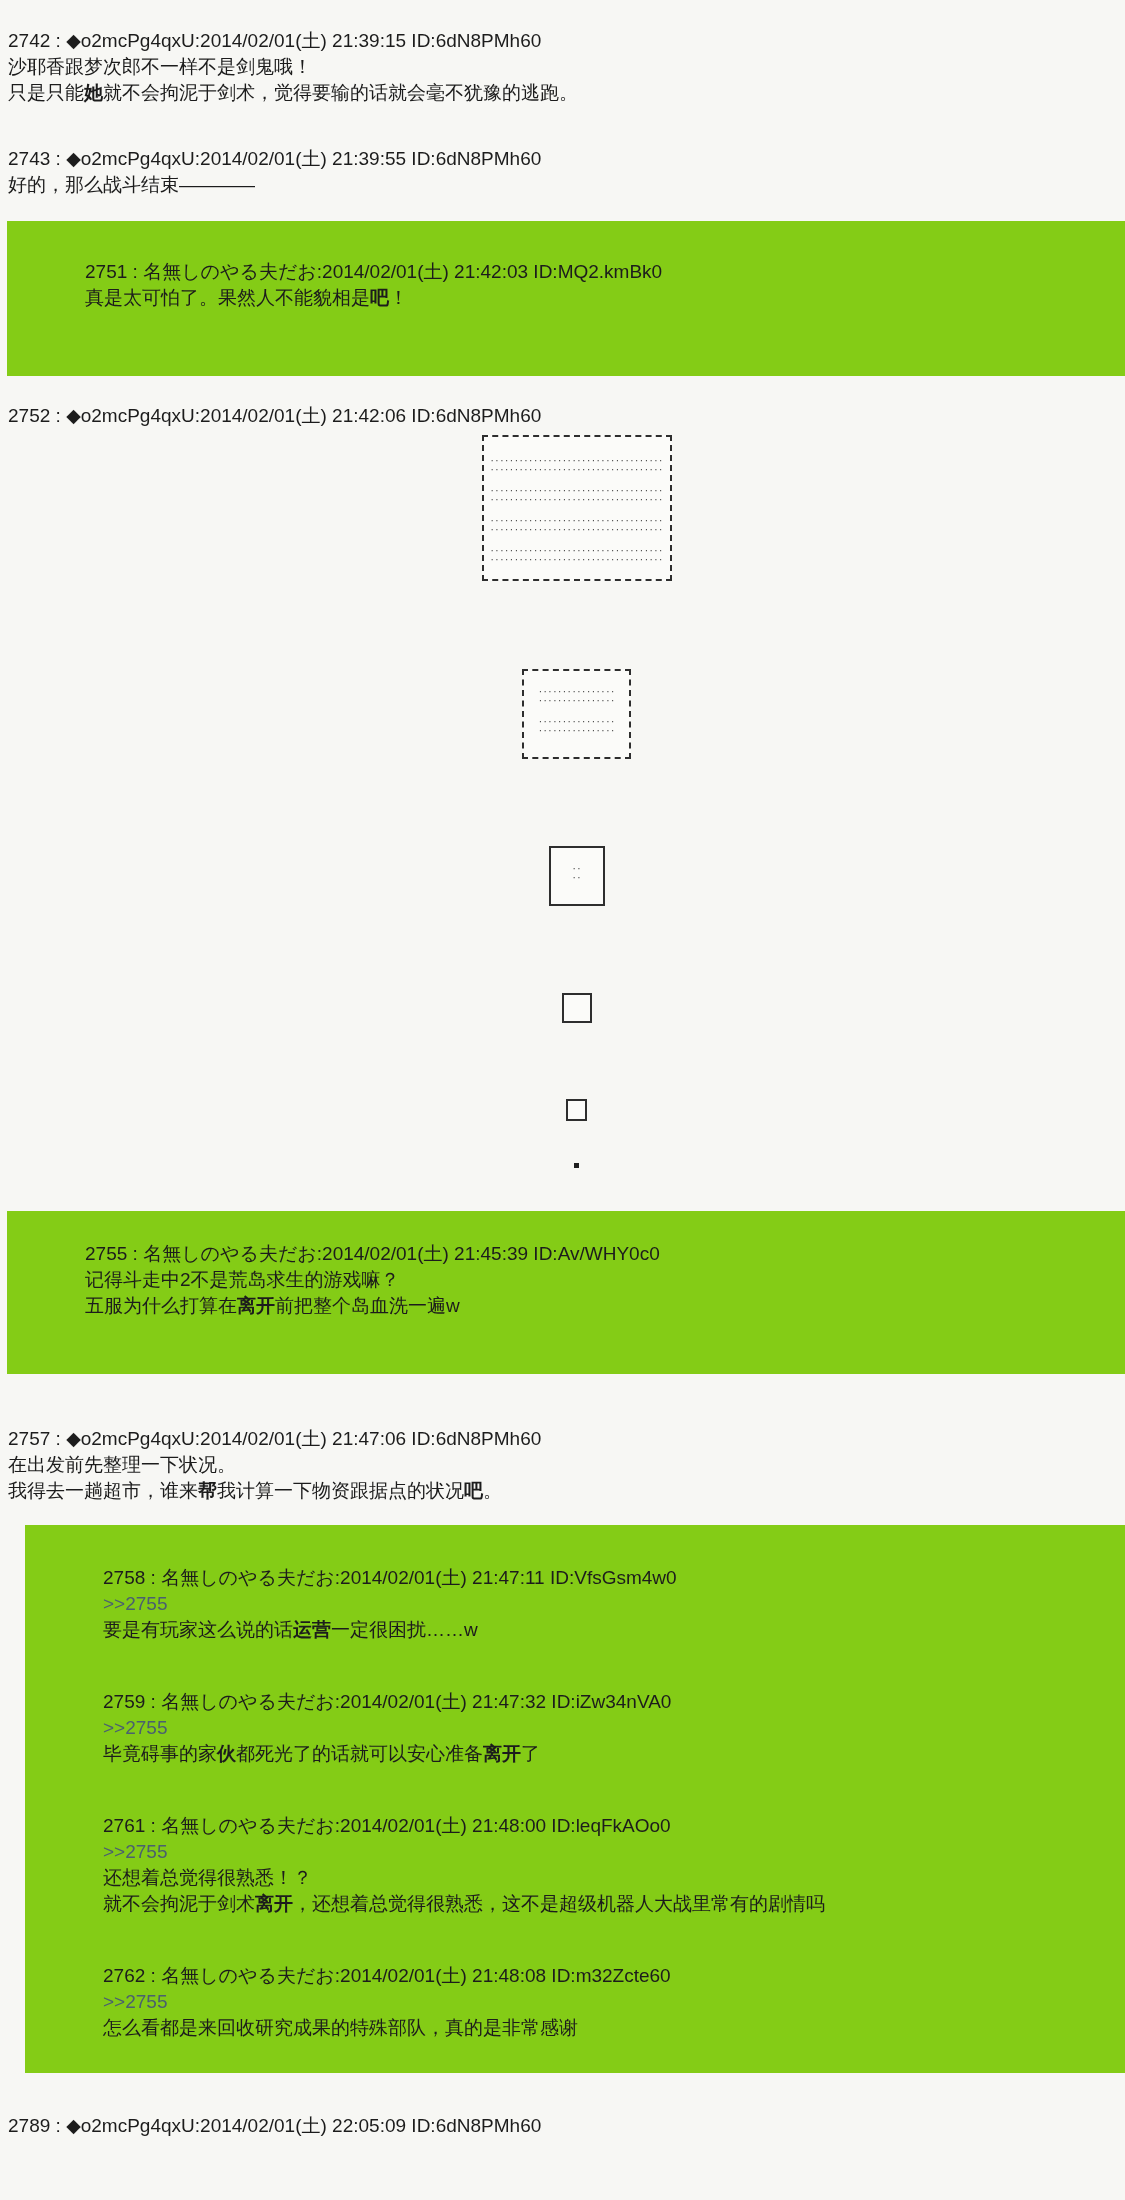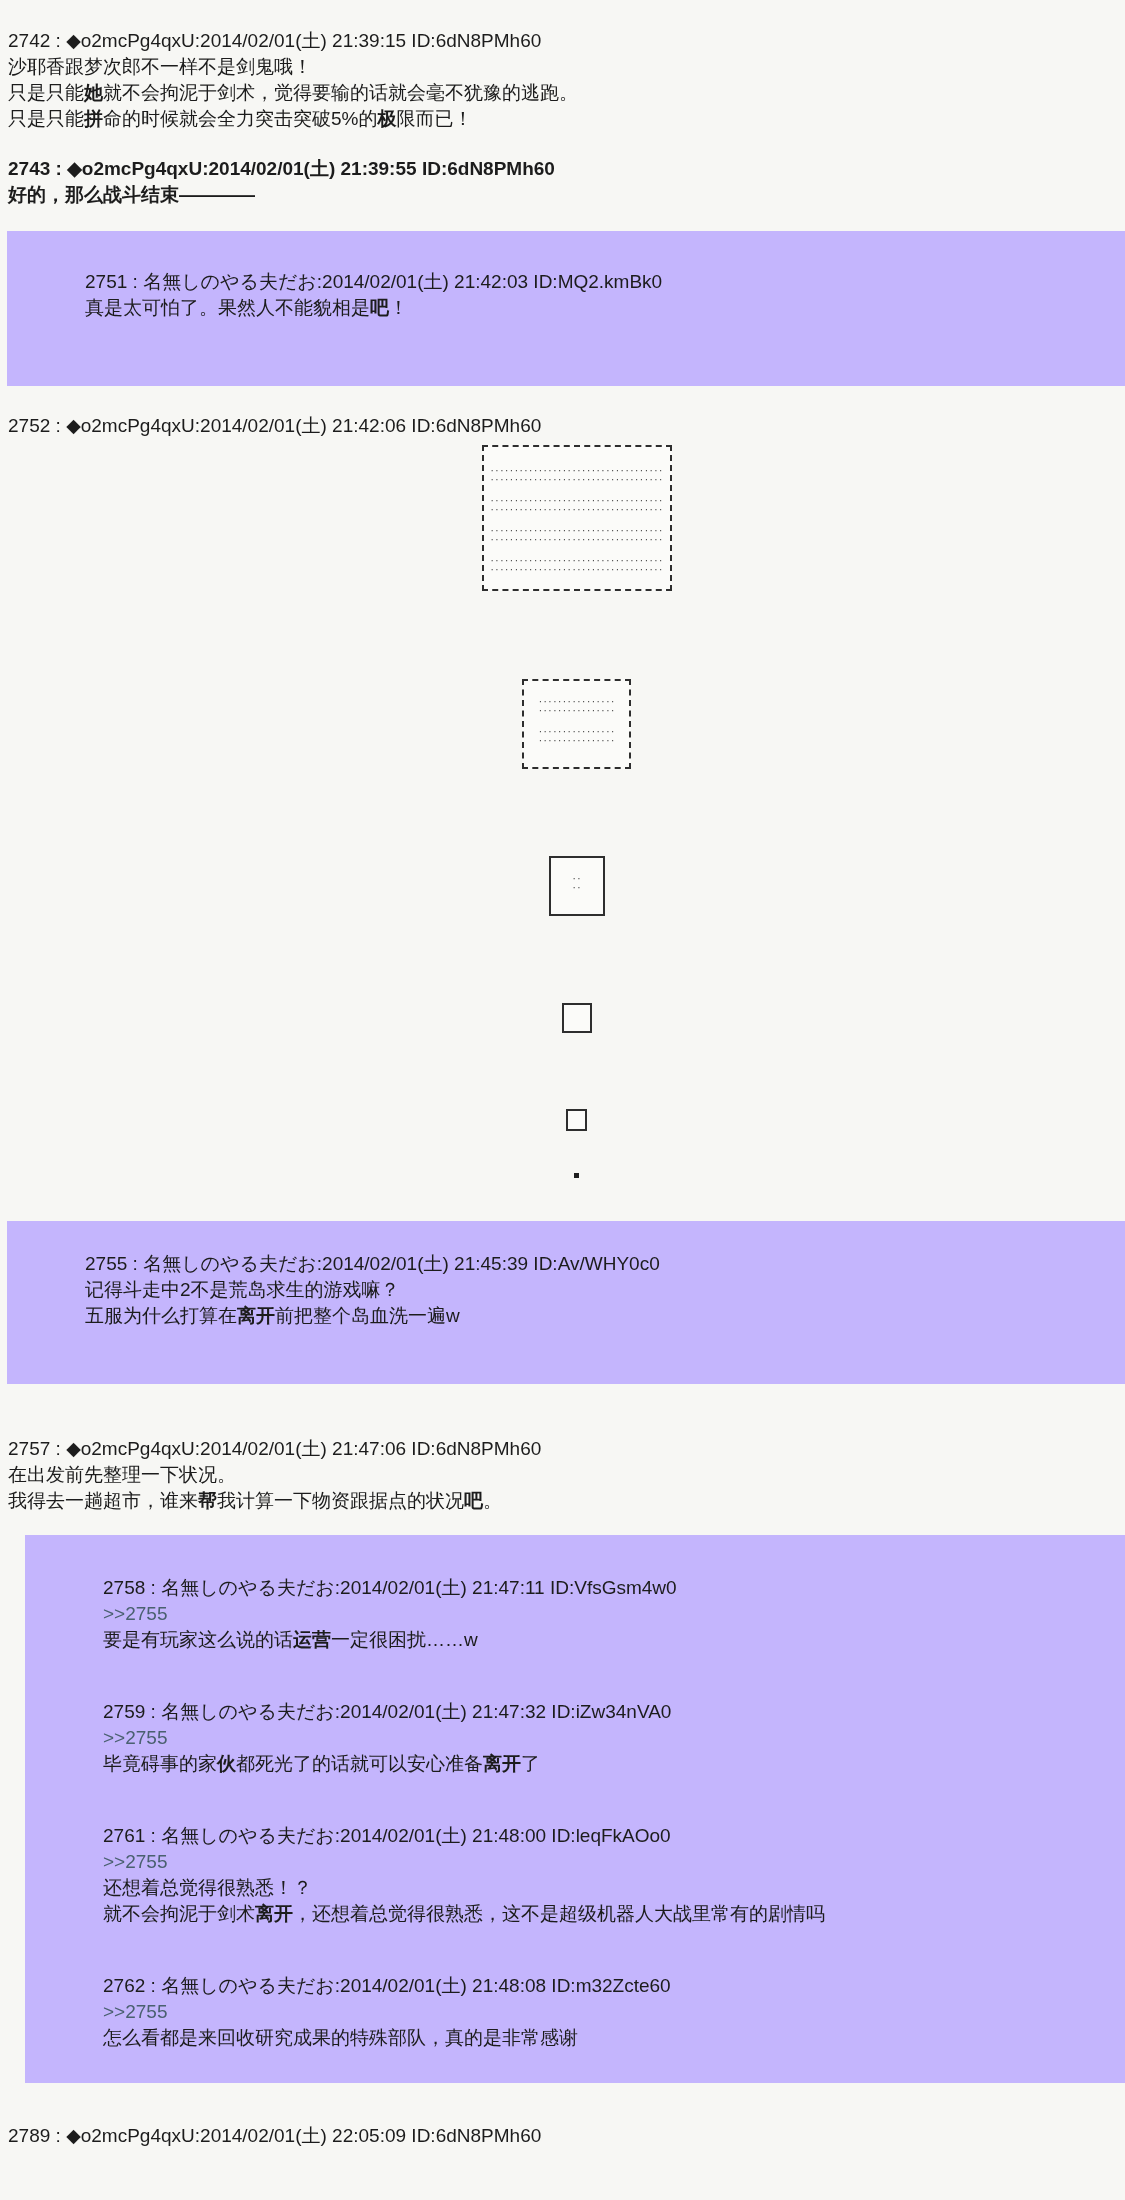--- a/index.html
+++ b/index.html
@@ -16,28 +16,28 @@
   }
   main { display: block; }
   section { display: block; }
 
   .op-post { padding-left: 8px; }
   .post-header { white-space: nowrap; }
   .post-line { white-space: nowrap; }
   .post-line b { font-weight: bold; }
   a.anchor { color: #4a6070; text-decoration: none; cursor: pointer; }
 
-  .reply-block { background: #c4b5fd; }
+  .reply-block { background: #84cc16; }
   .reply-post .post-header,
   .reply-post .post-line { padding-left: 0; }
   .reply-block { padding-left: 78px; }
 
   
   .sec0 { margin-top: 28px; }
-  .sec1 { margin-top: 24px; font-weight: bold; }
+  .sec1 { margin-top: 40px; }
   .sec2 { margin-top: 23px; }
   .sec2 .reply-block { margin-left: 7px; padding-top: 38px; padding-bottom: 65px; }
   .sec3 { margin-top: 27px; }
   .sec4 { margin-top: 43px; }
   .sec4 .reply-block { margin-left: 7px; padding-top: 30px; padding-bottom: 55px; }
   .sec5 { margin-top: 52px; }
   .sec6 { margin-top: 20px; }
   .sec6 .reply-block { margin-left: 25px; padding-top: 40px; padding-bottom: 32px; margin-top: 21px; }
   .sec6 .reply-post { margin-bottom: 46px; }
   .sec6 .reply-post:last-child { margin-bottom: 0; }
@@ -77,21 +77,20 @@
 </style>
 </head>
 <body>
 
 <main id="thread">
     <section class="sec sec0">
       <div class="op-post">
         <div class="post-header"><span>2742</span><span> : </span><span>◆o2mcPg4qxU</span><span>:</span><span>2014/02/01(土) 21:39:15</span><span> </span><span>ID:6dN8PMh60</span></div>
         <div class="post-line"><span>沙耶香跟梦次郎不一样不是剑鬼哦！</span></div>
         <div class="post-line"><span>只是只能</span><b>她</b><span>就不会拘泥于剑术，觉得要输的话就会毫不犹豫的逃跑。</span></div>
-        <div class="post-line"><span>只是只能</span><b>拼</b><span>命的时候就会全力突击突破5%的</span><b>极</b><span>限而已！</span></div>
       </div>
     </section>
     <section class="sec sec1">
       <div class="op-post">
         <div class="post-header"><span>2743</span><span> : </span><span>◆o2mcPg4qxU</span><span>:</span><span>2014/02/01(土) 21:39:55</span><span> </span><span>ID:6dN8PMh60</span></div>
         <div class="post-line"><span>好的，那么战斗结束————</span></div>
       </div>
     </section>
     <section class="sec sec2">
       <div class="reply-block">

